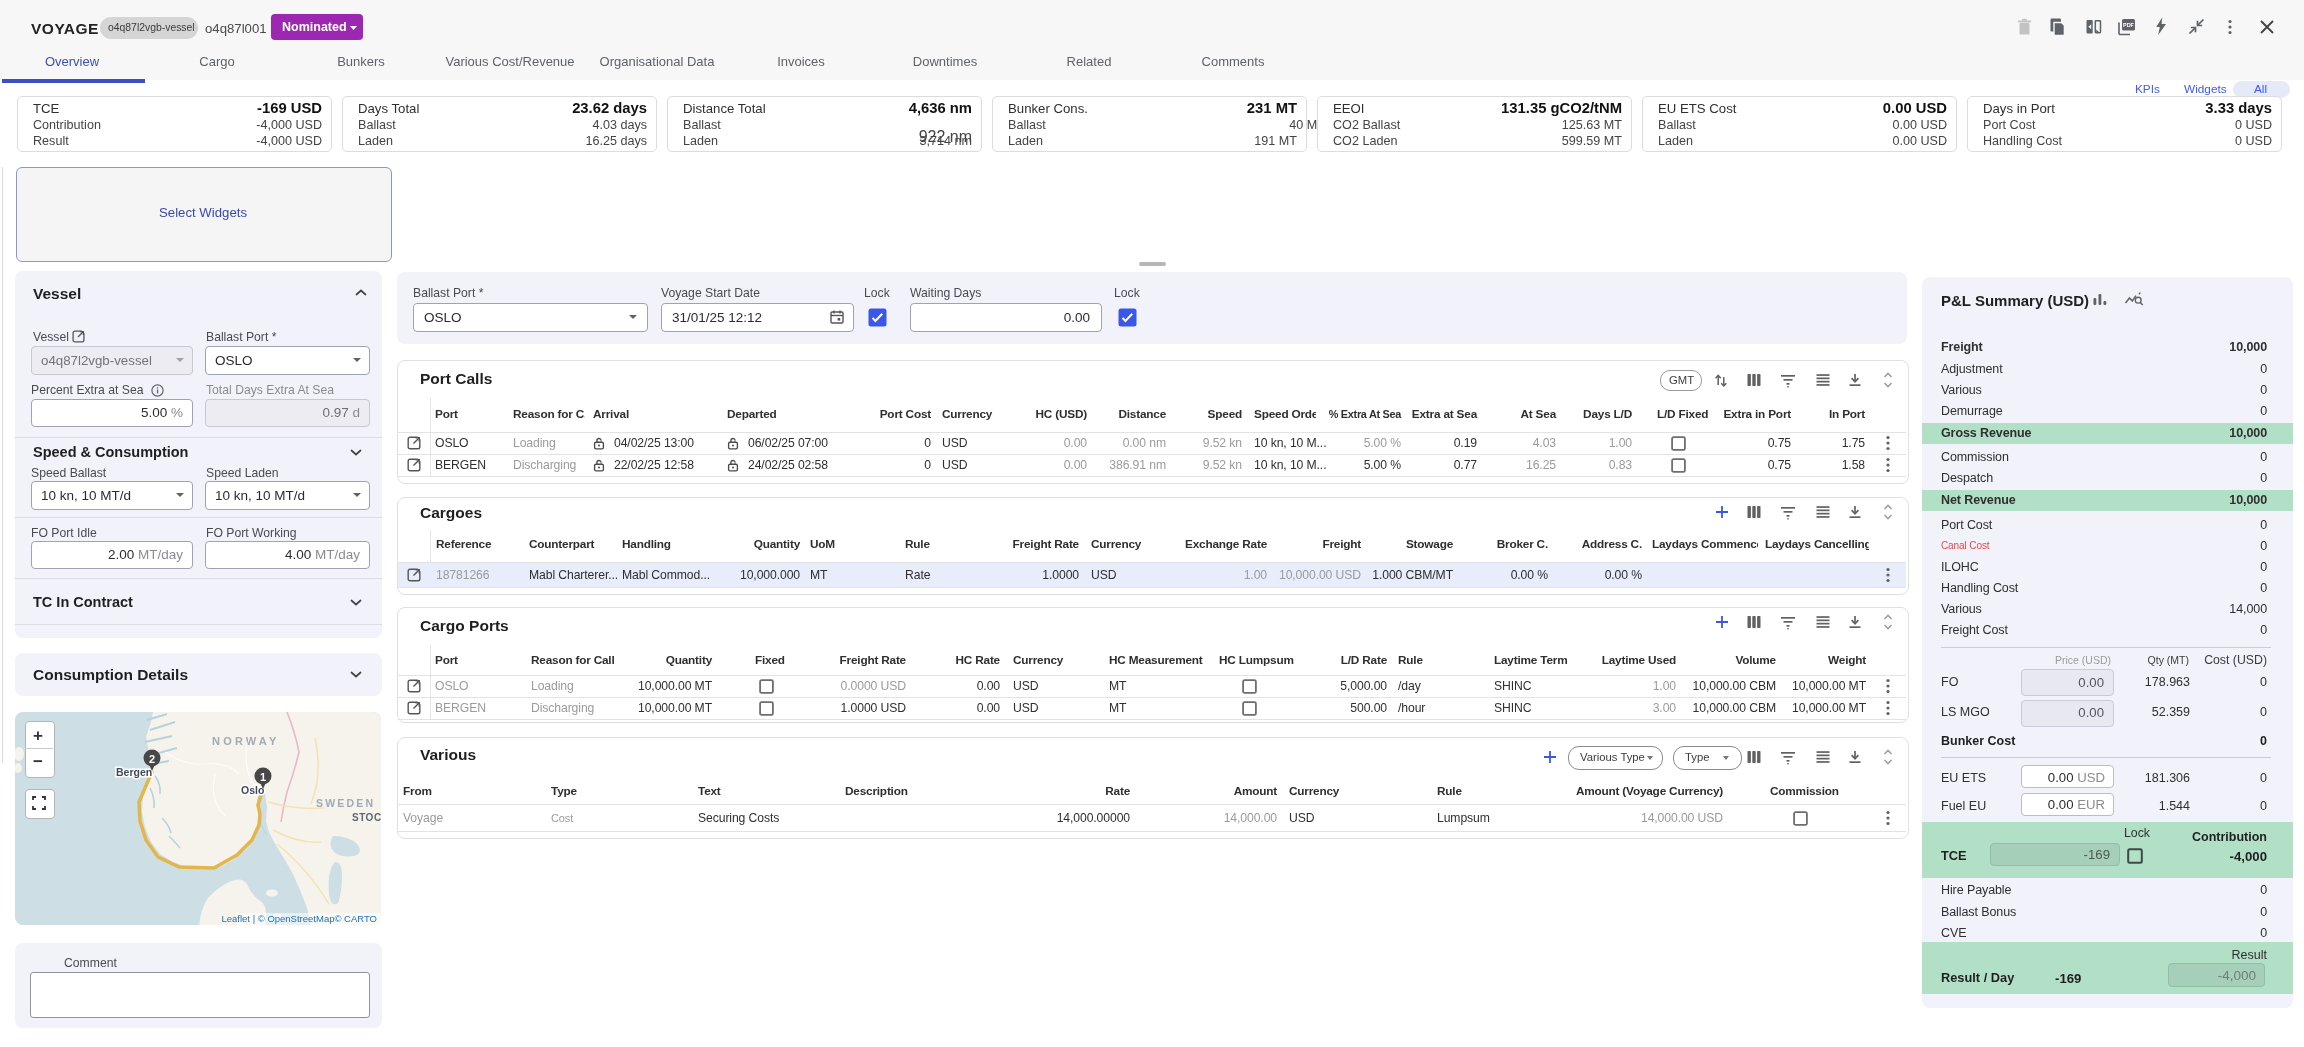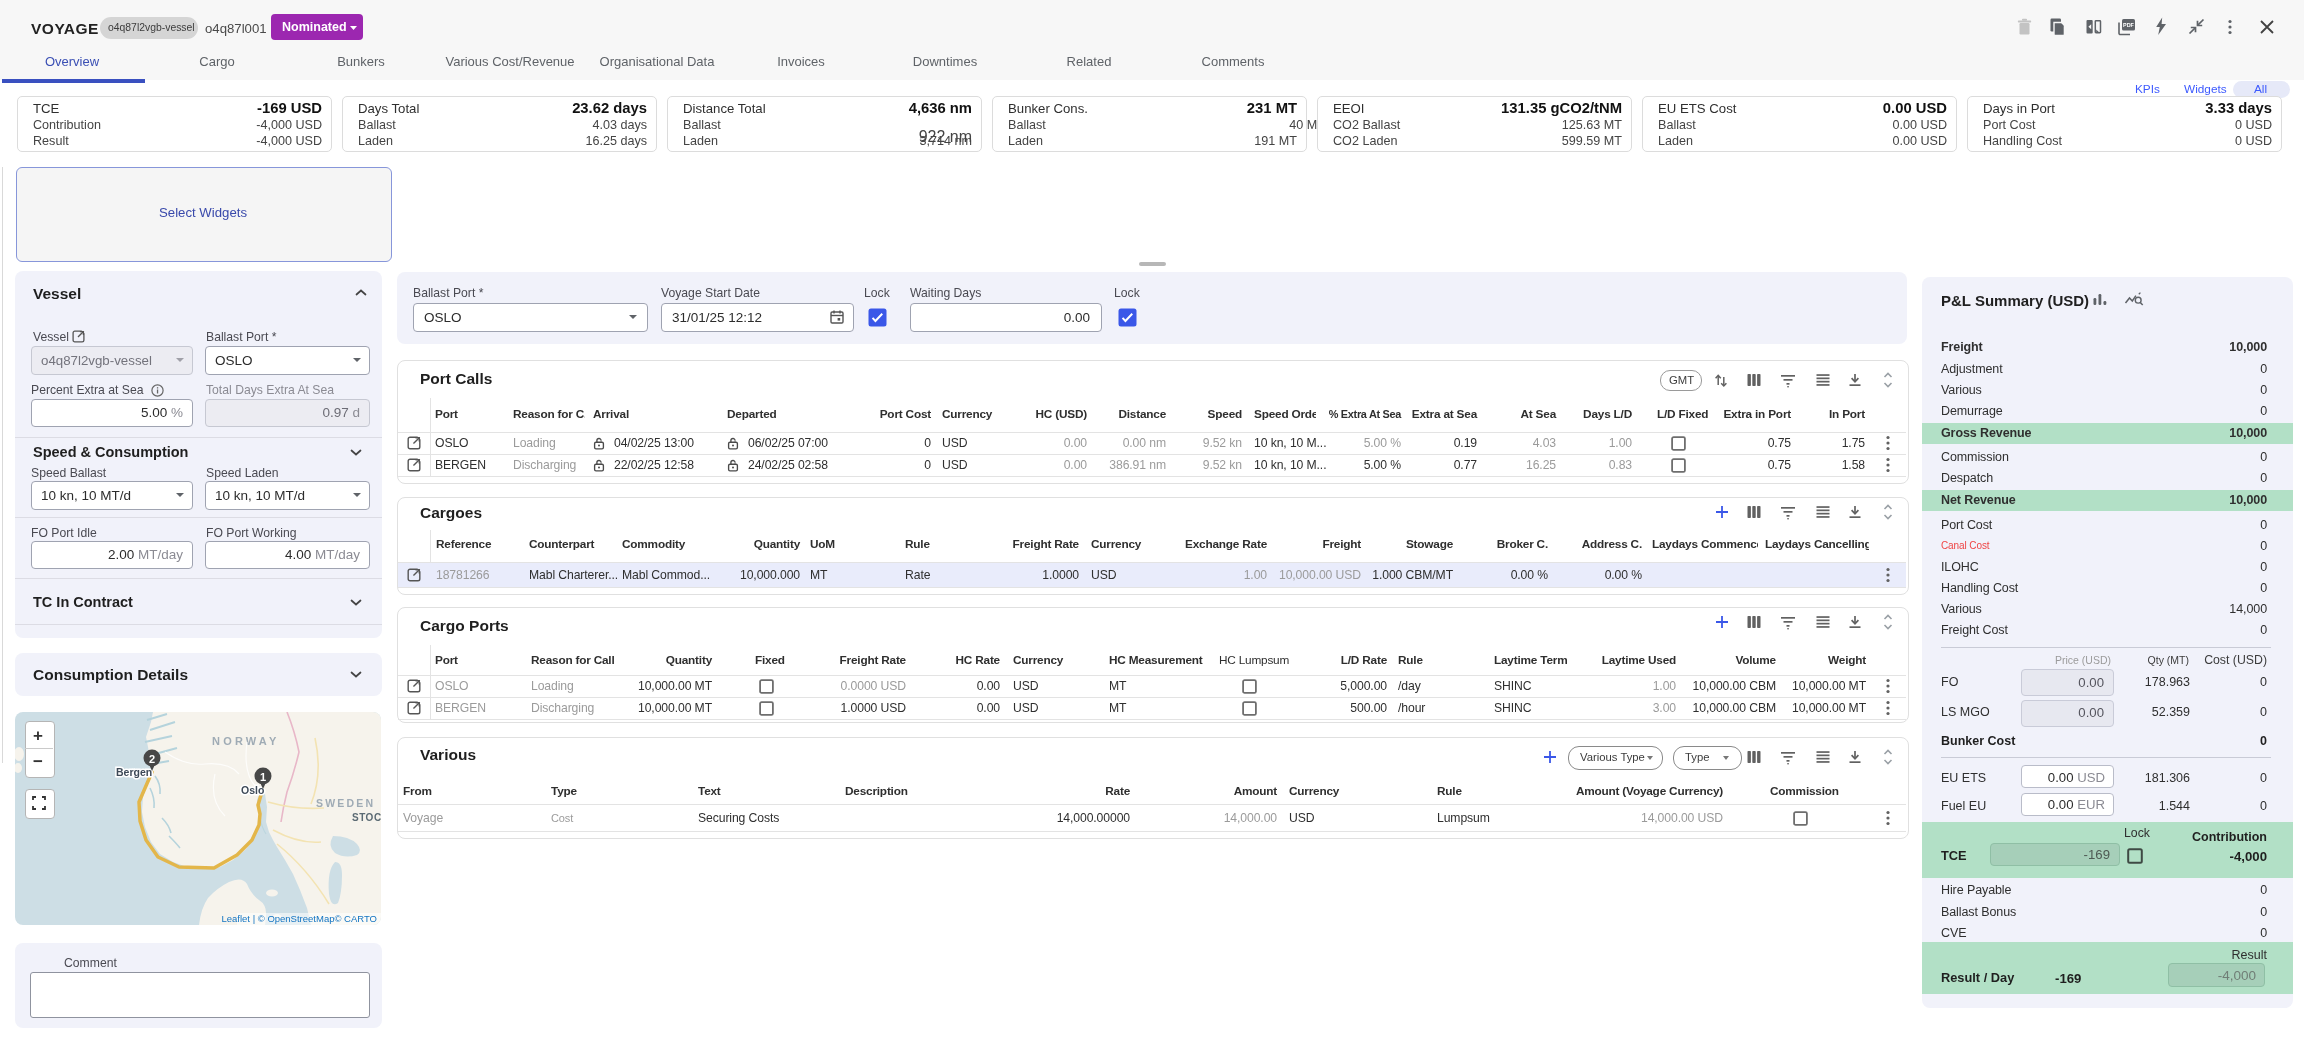--- a/index.html
+++ b/index.html
@@ -393,21 +393,21 @@
 <div style="position:absolute;left:1746px;top:504px;line-height:0"><svg width="16" height="16" viewBox="0 0 16 16">
         <rect x="1.5" y="2" width="3.4" height="12" rx="0.8" fill="#616161"></rect>
 <rect x="6.3" y="2" width="3.4" height="12" rx="0.8" fill="#616161"></rect>
 <rect x="11.1" y="2" width="3.4" height="12" rx="0.8" fill="#616161"></rect>
       </svg></div>
 <div style="position:absolute;left:1714px;top:504px;line-height:0"><svg width="16" height="16" viewBox="0 0 16 16">
         <path d="M8 2v12M2 8h12" stroke="#3a57e8" stroke-width="1.8"></path>
       </svg></div>
 <div style="position:absolute;left:436px;top:535.5px;height:17px;font-size:11.8px;line-height:17px;color:#2f2f2f;white-space:nowrap;font-weight:bold;letter-spacing:-0.2px;">Reference</div>
 <div style="position:absolute;left:529px;top:535.5px;height:17px;font-size:11.8px;line-height:17px;color:#2f2f2f;white-space:nowrap;font-weight:bold;letter-spacing:-0.2px;">Counterpart</div>
-<div style="position:absolute;left:622px;top:535.5px;height:17px;font-size:11.8px;line-height:17px;color:#2f2f2f;white-space:nowrap;font-weight:bold;letter-spacing:-0.2px;">Commodity</div>
+<div style="position:absolute;left:622px;top:535.5px;height:17px;font-size:11.8px;line-height:17px;color:#2f2f2f;white-space:nowrap;font-weight:bold;letter-spacing:-0.2px;">Handling</div>
 <div style="position:absolute;right:1504px;top:535.5px;height:17px;font-size:11.8px;line-height:17px;color:#2f2f2f;white-space:nowrap;font-weight:bold;letter-spacing:-0.2px;">Quantity</div>
 <div style="position:absolute;left:810px;top:535.5px;height:17px;font-size:11.8px;line-height:17px;color:#2f2f2f;white-space:nowrap;font-weight:bold;letter-spacing:-0.2px;">UoM</div>
 <div style="position:absolute;left:905px;top:535.5px;height:17px;font-size:11.8px;line-height:17px;color:#2f2f2f;white-space:nowrap;font-weight:bold;letter-spacing:-0.2px;">Rule</div>
 <div style="position:absolute;right:1225px;top:535.5px;height:17px;font-size:11.8px;line-height:17px;color:#2f2f2f;white-space:nowrap;font-weight:bold;letter-spacing:-0.2px;">Freight Rate</div>
 <div style="position:absolute;left:1091px;top:535.5px;height:17px;font-size:11.8px;line-height:17px;color:#2f2f2f;white-space:nowrap;font-weight:bold;letter-spacing:-0.2px;">Currency</div>
 <div style="position:absolute;right:1037px;top:535.5px;height:17px;font-size:11.8px;line-height:17px;color:#2f2f2f;white-space:nowrap;font-weight:bold;letter-spacing:-0.2px;">Exchange Rate</div>
 <div style="position:absolute;right:943px;top:535.5px;height:17px;font-size:11.8px;line-height:17px;color:#2f2f2f;white-space:nowrap;font-weight:bold;letter-spacing:-0.2px;">Freight</div>
 <div style="position:absolute;right:851px;top:535.5px;height:17px;font-size:11.8px;line-height:17px;color:#2f2f2f;white-space:nowrap;font-weight:bold;letter-spacing:-0.2px;">Stowage</div>
 <div style="position:absolute;right:756px;top:535.5px;height:17px;font-size:11.8px;line-height:17px;color:#2f2f2f;white-space:nowrap;font-weight:bold;letter-spacing:-0.2px;">Broker C.</div>
 <div style="position:absolute;right:662px;top:535.5px;height:17px;font-size:11.8px;line-height:17px;color:#2f2f2f;white-space:nowrap;font-weight:bold;letter-spacing:-0.2px;">Address C.</div>
@@ -473,21 +473,21 @@
         <path d="M8 2v12M2 8h12" stroke="#3a57e8" stroke-width="1.8"></path>
       </svg></div>
 <div style="position:absolute;left:435px;top:651.5px;height:17px;font-size:11.8px;line-height:17px;color:#2f2f2f;white-space:nowrap;font-weight:bold;letter-spacing:-0.2px;">Port</div>
 <div style="position:absolute;left:531px;top:651.5px;height:17px;font-size:11.8px;line-height:17px;color:#2f2f2f;white-space:nowrap;font-weight:bold;letter-spacing:-0.2px;">Reason for Call</div>
 <div style="position:absolute;right:1592px;top:651.5px;height:17px;font-size:11.8px;line-height:17px;color:#2f2f2f;white-space:nowrap;font-weight:bold;letter-spacing:-0.2px;">Quantity</div>
 <div style="position:absolute;left:755px;top:651.5px;height:17px;font-size:11.8px;line-height:17px;color:#2f2f2f;white-space:nowrap;font-weight:bold;letter-spacing:-0.2px;">Fixed</div>
 <div style="position:absolute;right:1398px;top:651.5px;height:17px;font-size:11.8px;line-height:17px;color:#2f2f2f;white-space:nowrap;font-weight:bold;letter-spacing:-0.2px;">Freight Rate</div>
 <div style="position:absolute;right:1304px;top:651.5px;height:17px;font-size:11.8px;line-height:17px;color:#2f2f2f;white-space:nowrap;font-weight:bold;letter-spacing:-0.2px;">HC Rate</div>
 <div style="position:absolute;left:1013px;top:651.5px;height:17px;font-size:11.8px;line-height:17px;color:#2f2f2f;white-space:nowrap;font-weight:bold;letter-spacing:-0.2px;">Currency</div>
 <div style="position:absolute;left:1109px;top:651.5px;height:17px;font-size:11.8px;line-height:17px;color:#2f2f2f;white-space:nowrap;font-weight:bold;letter-spacing:-0.2px;">HC Measurement</div>
-<div style="position:absolute;left:1219px;top:651.5px;height:17px;font-size:11.8px;line-height:17px;color:#2f2f2f;white-space:nowrap;font-weight:normal;letter-spacing:-0.2px;">HC Lumpsum</div>
+<div style="position:absolute;left:1219px;top:651.5px;height:17px;font-size:11.8px;line-height:17px;color:#2f2f2f;white-space:nowrap;font-weight:bold;letter-spacing:-0.2px;">HC Lumpsum</div>
 <div style="position:absolute;right:917px;top:651.5px;height:17px;font-size:11.8px;line-height:17px;color:#2f2f2f;white-space:nowrap;font-weight:bold;letter-spacing:-0.2px;">L/D Rate</div>
 <div style="position:absolute;left:1398px;top:651.5px;height:17px;font-size:11.8px;line-height:17px;color:#2f2f2f;white-space:nowrap;font-weight:bold;letter-spacing:-0.2px;">Rule</div>
 <div style="position:absolute;left:1494px;top:651.5px;height:17px;font-size:11.8px;line-height:17px;color:#2f2f2f;white-space:nowrap;font-weight:bold;letter-spacing:-0.2px;">Laytime Term</div>
 <div style="position:absolute;right:628px;top:651.5px;height:17px;font-size:11.8px;line-height:17px;color:#2f2f2f;white-space:nowrap;font-weight:bold;letter-spacing:-0.2px;">Laytime Used</div>
 <div style="position:absolute;right:528px;top:651.5px;height:17px;font-size:11.8px;line-height:17px;color:#2f2f2f;white-space:nowrap;font-weight:bold;letter-spacing:-0.2px;">Volume</div>
 <div style="position:absolute;right:438px;top:651.5px;height:17px;font-size:11.8px;line-height:17px;color:#2f2f2f;white-space:nowrap;font-weight:bold;letter-spacing:-0.2px;">Weight</div>
 <div style="position:absolute;left:430px;top:645px;width:1px;height:74px;background:#e3e3e3"></div>
 <div class="rowline" style="left:398px;top:675px;width:1508px"></div>
 <div class="rowline" style="left:398px;top:697px;width:1508px"></div>
 <div class="rowline" style="left:398px;top:719px;width:1508px"></div>

